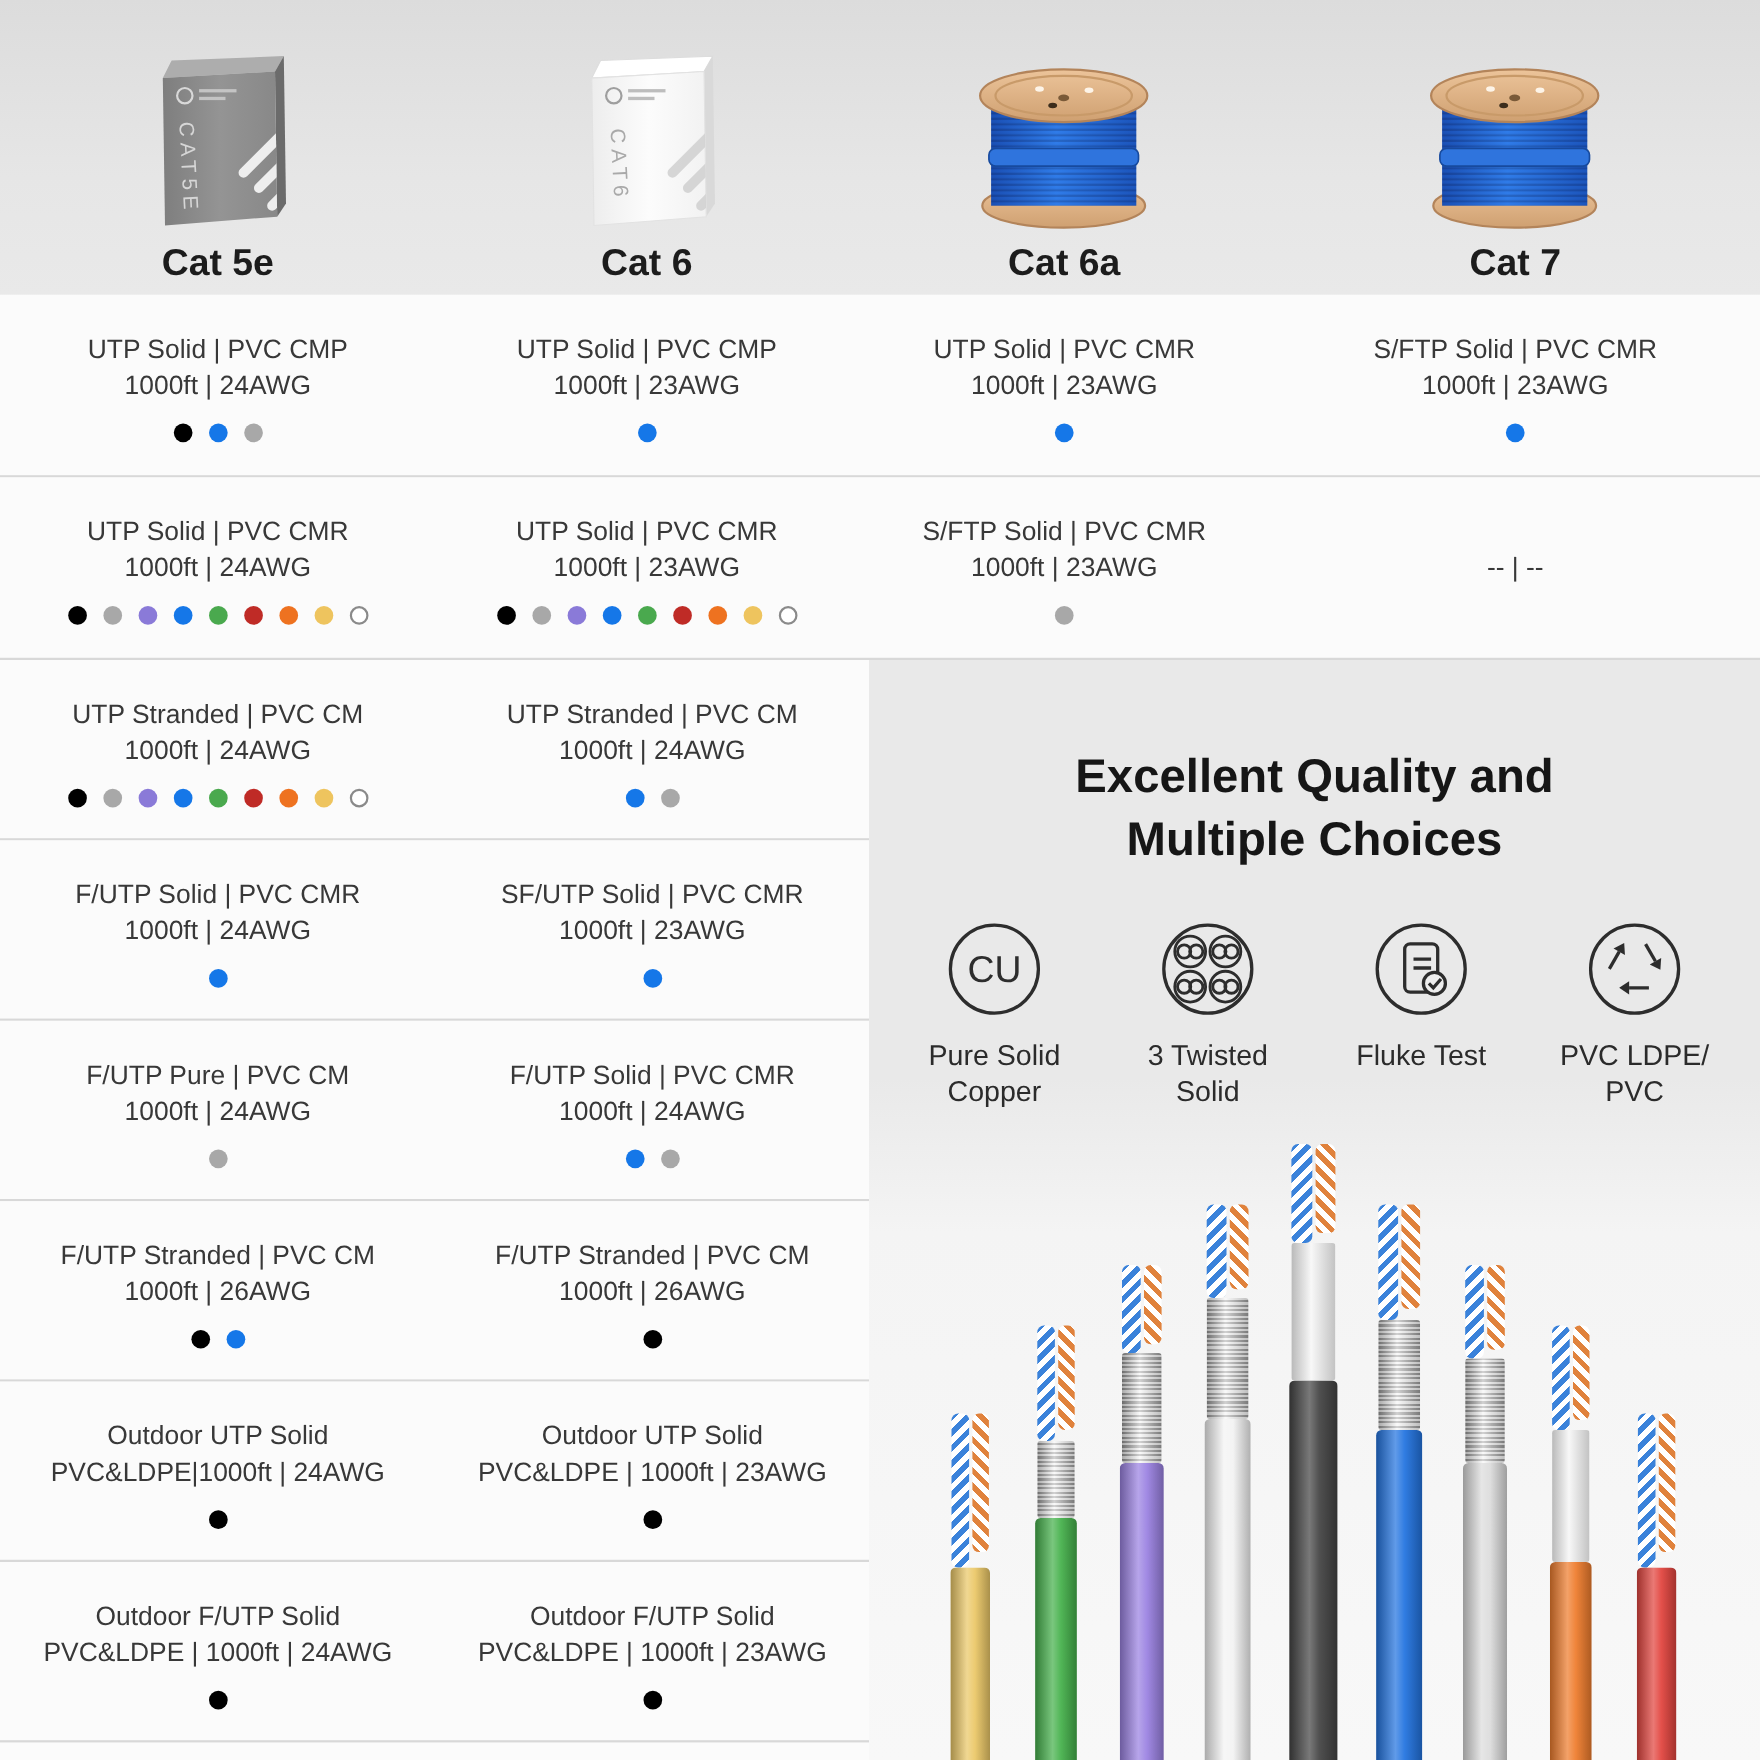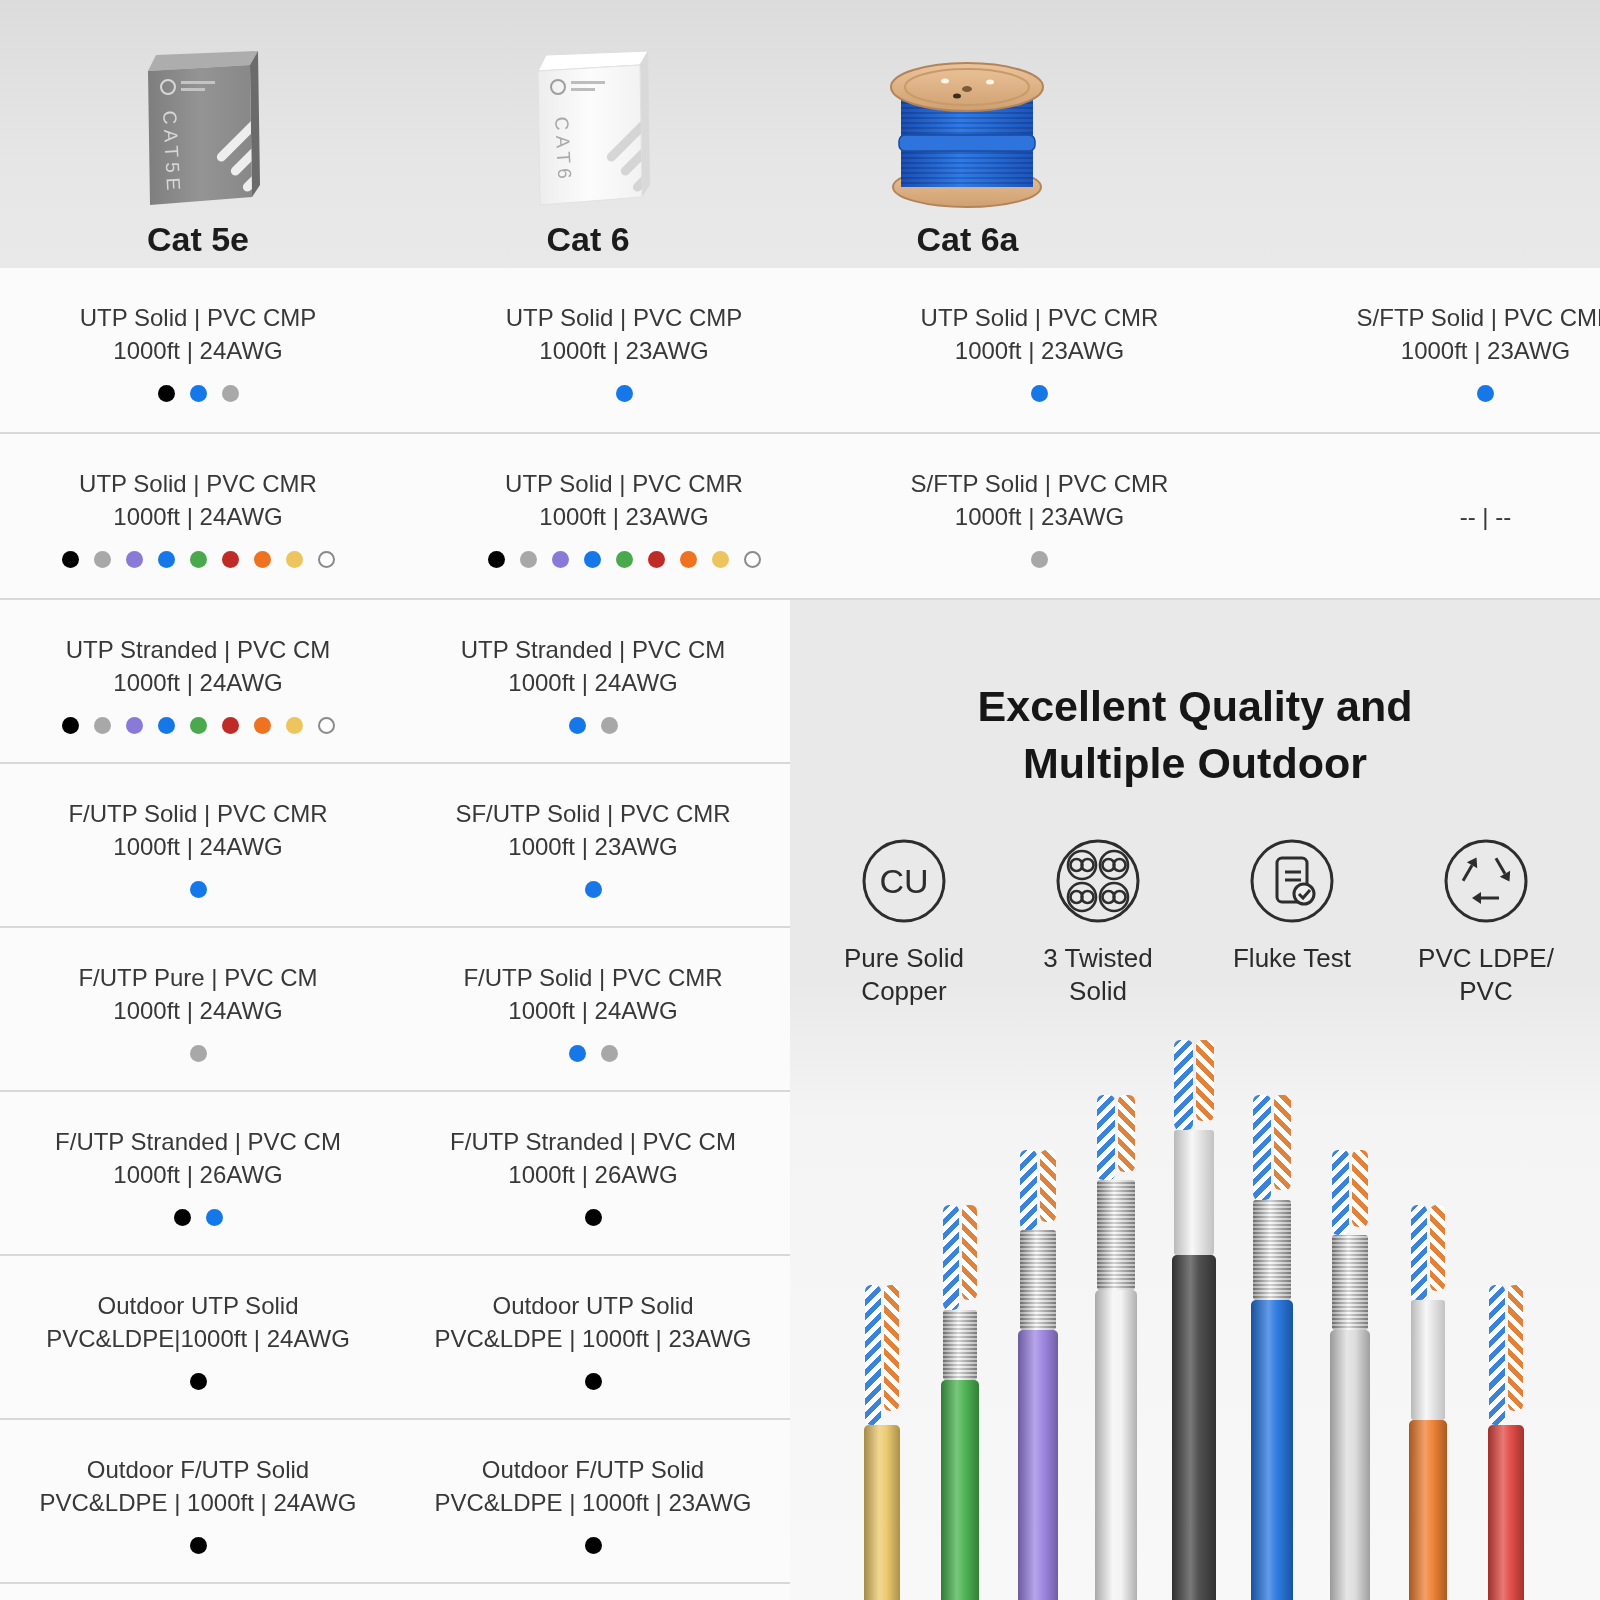--- a/index.html
+++ b/index.html
@@ -10,21 +10,21 @@
   
   .header{
     height:268px;display:grid;grid-template-columns:396px 384px 375px 445px;
     background:linear-gradient(180deg,#dcdcdc 0%,#e6e6e6 60%,#e9e9e9 100%);
   }
   .prod-col{display:flex;flex-direction:column;align-items:center;justify-content:flex-end;padding-bottom:10px;}
   .prod-img{height:185px;display:flex;align-items:flex-end;justify-content:center;}
   .prod-label{font-size:34px;font-weight:bold;color:#1c1c1c;margin-top:6px;line-height:38px;}
   
   .t-row{display:grid;background:#fbfbfb;border-bottom:2px solid #d8d8d8;}
-  .t-row.full{grid-template-columns:396px 384px 375px 445px;height:164px;gap:36px;}
+  .t-row.full{grid-template-columns:396px 384px 375px 445px;height:164px;}
   .t-row.half{grid-template-columns:396px 394px;height:162px;}
   .cell{text-align:center;padding-top:33px;}
   .cell .l1,.cell .l2{font-size:24px;line-height:33px;color:#383838;}
   .dots{display:flex;justify-content:center;gap:15px;margin-top:18px;}
   .dot{width:17px;height:17px;border-radius:50%;}
   .dot.white{background:#ffffff;border:2px solid #8a8a8a;width:13px;height:13px;}
   .lower{display:flex;justify-content:center;}
   .left-col{width:790px;}
   
   .promo{
@@ -153,20 +153,37 @@
           <ellipse cx="92" cy="38" rx="62" ry="18" fill="none" stroke="#c89a69" stroke-width="2"></ellipse>
           <ellipse cx="92" cy="40" rx="5" ry="3" fill="#7a5a38"></ellipse>
           <ellipse cx="70" cy="32" rx="4" ry="2.5" fill="#fdf4e8"></ellipse>
           <ellipse cx="115" cy="33" rx="4" ry="2.5" fill="#fdf4e8"></ellipse>
           <ellipse cx="82" cy="47" rx="4" ry="2.5" fill="#3c2d1c"></ellipse>
         </svg>
       </div>
       <div class="prod-label">Cat 6a</div>
     </div>
 
+    <div class="prod-col">
+      <div class="prod-img">
+        <svg width="185" height="165" viewBox="0 0 185 165">
+          <ellipse cx="92" cy="138" rx="74" ry="20" fill="url(#copper)" stroke="#b3845a" stroke-width="2"></ellipse>
+          <rect x="26" y="40" width="132" height="98" fill="url(#blueBarrel)"></rect>
+          <rect x="26" y="40" width="132" height="98" fill="url(#wind)"></rect>
+          <rect x="24" y="86" width="136" height="16" rx="6" fill="#2f74dd" stroke="#174a9e" stroke-width="1.5"></rect>
+          <ellipse cx="92" cy="38" rx="76" ry="24" fill="url(#copper)" stroke="#b3845a" stroke-width="2"></ellipse>
+          <ellipse cx="92" cy="38" rx="62" ry="18" fill="none" stroke="#c89a69" stroke-width="2"></ellipse>
+          <ellipse cx="92" cy="40" rx="5" ry="3" fill="#7a5a38"></ellipse>
+          <ellipse cx="70" cy="32" rx="4" ry="2.5" fill="#fdf4e8"></ellipse>
+          <ellipse cx="115" cy="33" rx="4" ry="2.5" fill="#fdf4e8"></ellipse>
+          <ellipse cx="82" cy="47" rx="4" ry="2.5" fill="#3c2d1c"></ellipse>
+        </svg>
+      </div>
+      <div class="prod-label">Cat 7</div>
+    </div>
   </div>
 
   <div id="rows-top">
       <div class="t-row full">
         <div class="cell">
           <div class="l1">UTP Solid | PVC CMP</div>
           <div class="l2">1000ft | 24AWG</div>
           <div class="dots">
             <span class="dot" style="background: rgb(0, 0, 0);"></span>
             <span class="dot" style="background: rgb(21, 119, 232);"></span>
@@ -348,21 +365,21 @@
             <div class="dots">
               <span class="dot" style="background: rgb(0, 0, 0);"></span>
             </div>
           </div>
         </div>
       </div>
 
     <div class="promo">
       <div class="promo-heading">
         <div>Excellent Quality and</div>
-        <div>Multiple Outdoor</div>
+        <div>Multiple Choices</div>
       </div>
 
       <div class="features">
         <div class="feature">
           <span>
             <svg width="90" height="90" viewBox="0 0 90 90" fill="none" stroke="#2d2d2d" stroke-width="3">
               <circle cx="45" cy="45" r="40"></circle>
               <text x="45" y="57" text-anchor="middle" stroke="none" fill="#2d2d2d" font-size="34" font-family="Liberation Sans, sans-serif">CU</text>
             </svg>
           </span>

